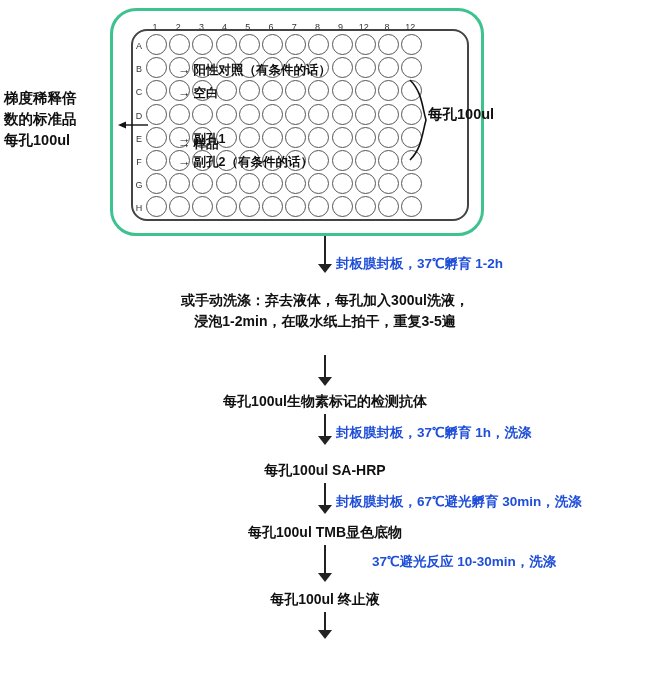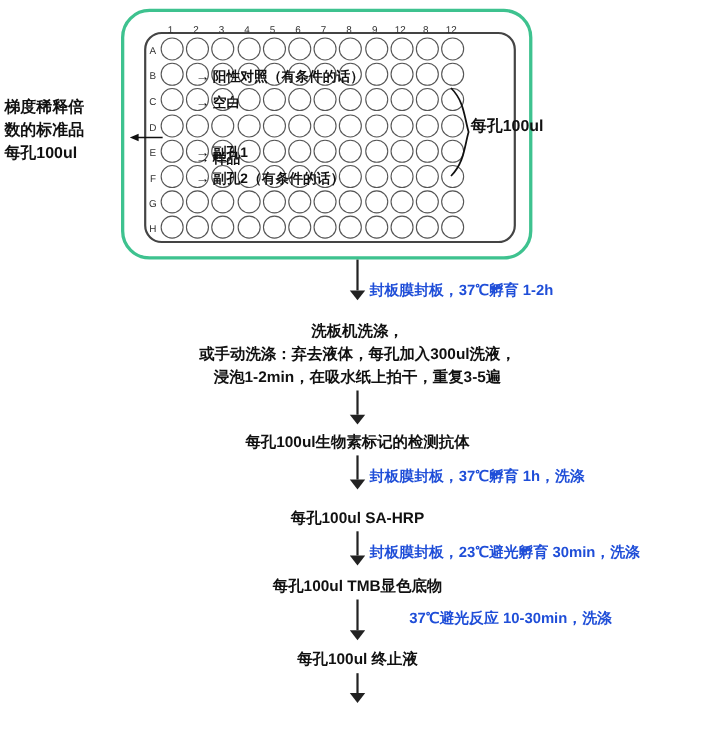--- a/index.html
+++ b/index.html
@@ -328,21 +328,20 @@
 <svg class="brace" viewBox="0 0 26 84">
   <path d="M4,2 C16,14 16,28 20,42 C16,56 16,70 4,82" fill="none" stroke="#111" stroke-width="1.6"></path>
 </svg>
 <div class="right-vol">每孔100ul</div>
 
 <div class="flow-line" style="top:236px; height:28px;"></div>
 <div class="flow-arrow" style="top:264px;"></div>
 <div class="side-note" style="left:336px; top:255px;">封板膜封板，37℃孵育 1-2h</div>
 
 <div class="step" style="top:290px;">
-  <div>洗板机洗涤，</div>
   <div>或手动洗涤：弃去液体，每孔加入300ul洗液，</div>
   <div>浸泡1-2min，在吸水纸上拍干，重复3-5遍</div>
 </div>
 
 <div class="flow-line" style="top:355px; height:22px;"></div>
 <div class="flow-arrow" style="top:377px;"></div>
 
 <div class="step" style="top:391px;">
   <div>每孔100ul生物素标记的检测抗体</div>
 </div>
@@ -350,21 +349,21 @@
 <div class="flow-line" style="top:414px; height:22px;"></div>
 <div class="flow-arrow" style="top:436px;"></div>
 <div class="side-note" style="left:336px; top:424px;">封板膜封板，37℃孵育 1h，洗涤</div>
 
 <div class="step" style="top:460px;">
   <div>每孔100ul SA-HRP</div>
 </div>
 
 <div class="flow-line" style="top:483px; height:22px;"></div>
 <div class="flow-arrow" style="top:505px;"></div>
-<div class="side-note" style="left:336px; top:493px;">封板膜封板，23℃避光孵育 30min，洗涤</div>
+<div class="side-note" style="left:336px; top:493px;">封板膜封板，67℃避光孵育 30min，洗涤</div>
 
 <div class="step" style="top:522px;">
   <div>每孔100ul TMB显色底物</div>
 </div>
 
 <div class="flow-line" style="top:545px; height:28px;"></div>
 <div class="flow-arrow" style="top:573px;"></div>
 <div class="side-note" style="left:336px; top:553px;margin-left:36px;">37℃避光反应 10-30min，洗涤</div>
 
 <div class="step" style="top:589px;">

